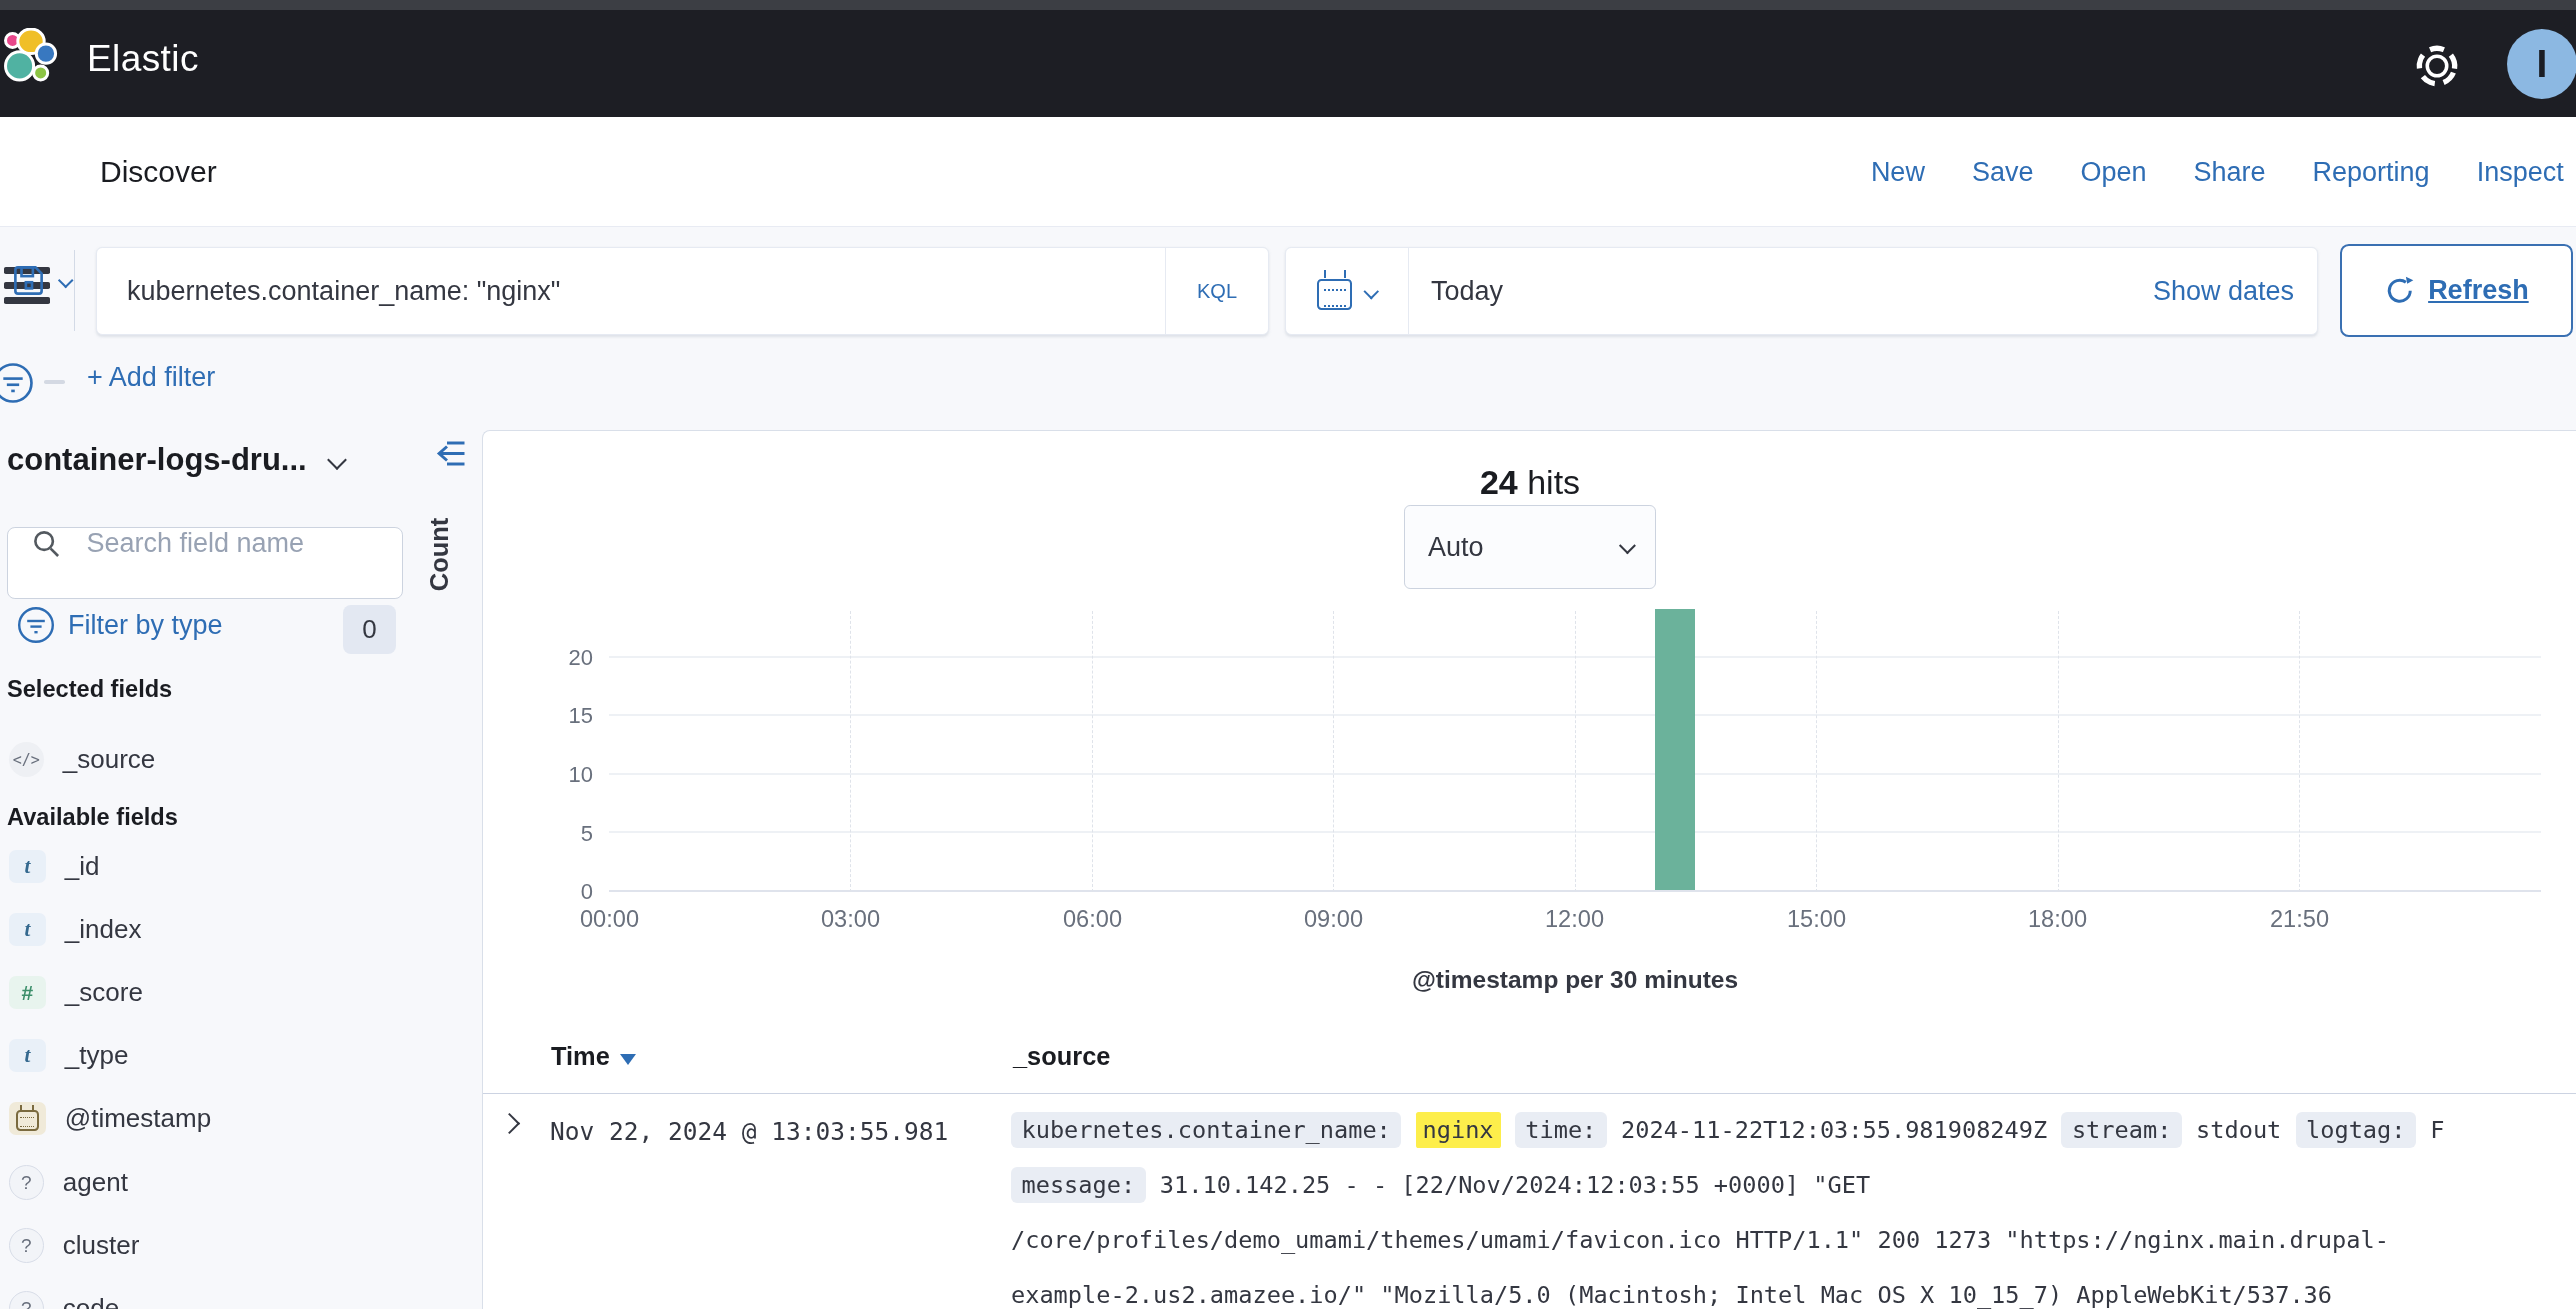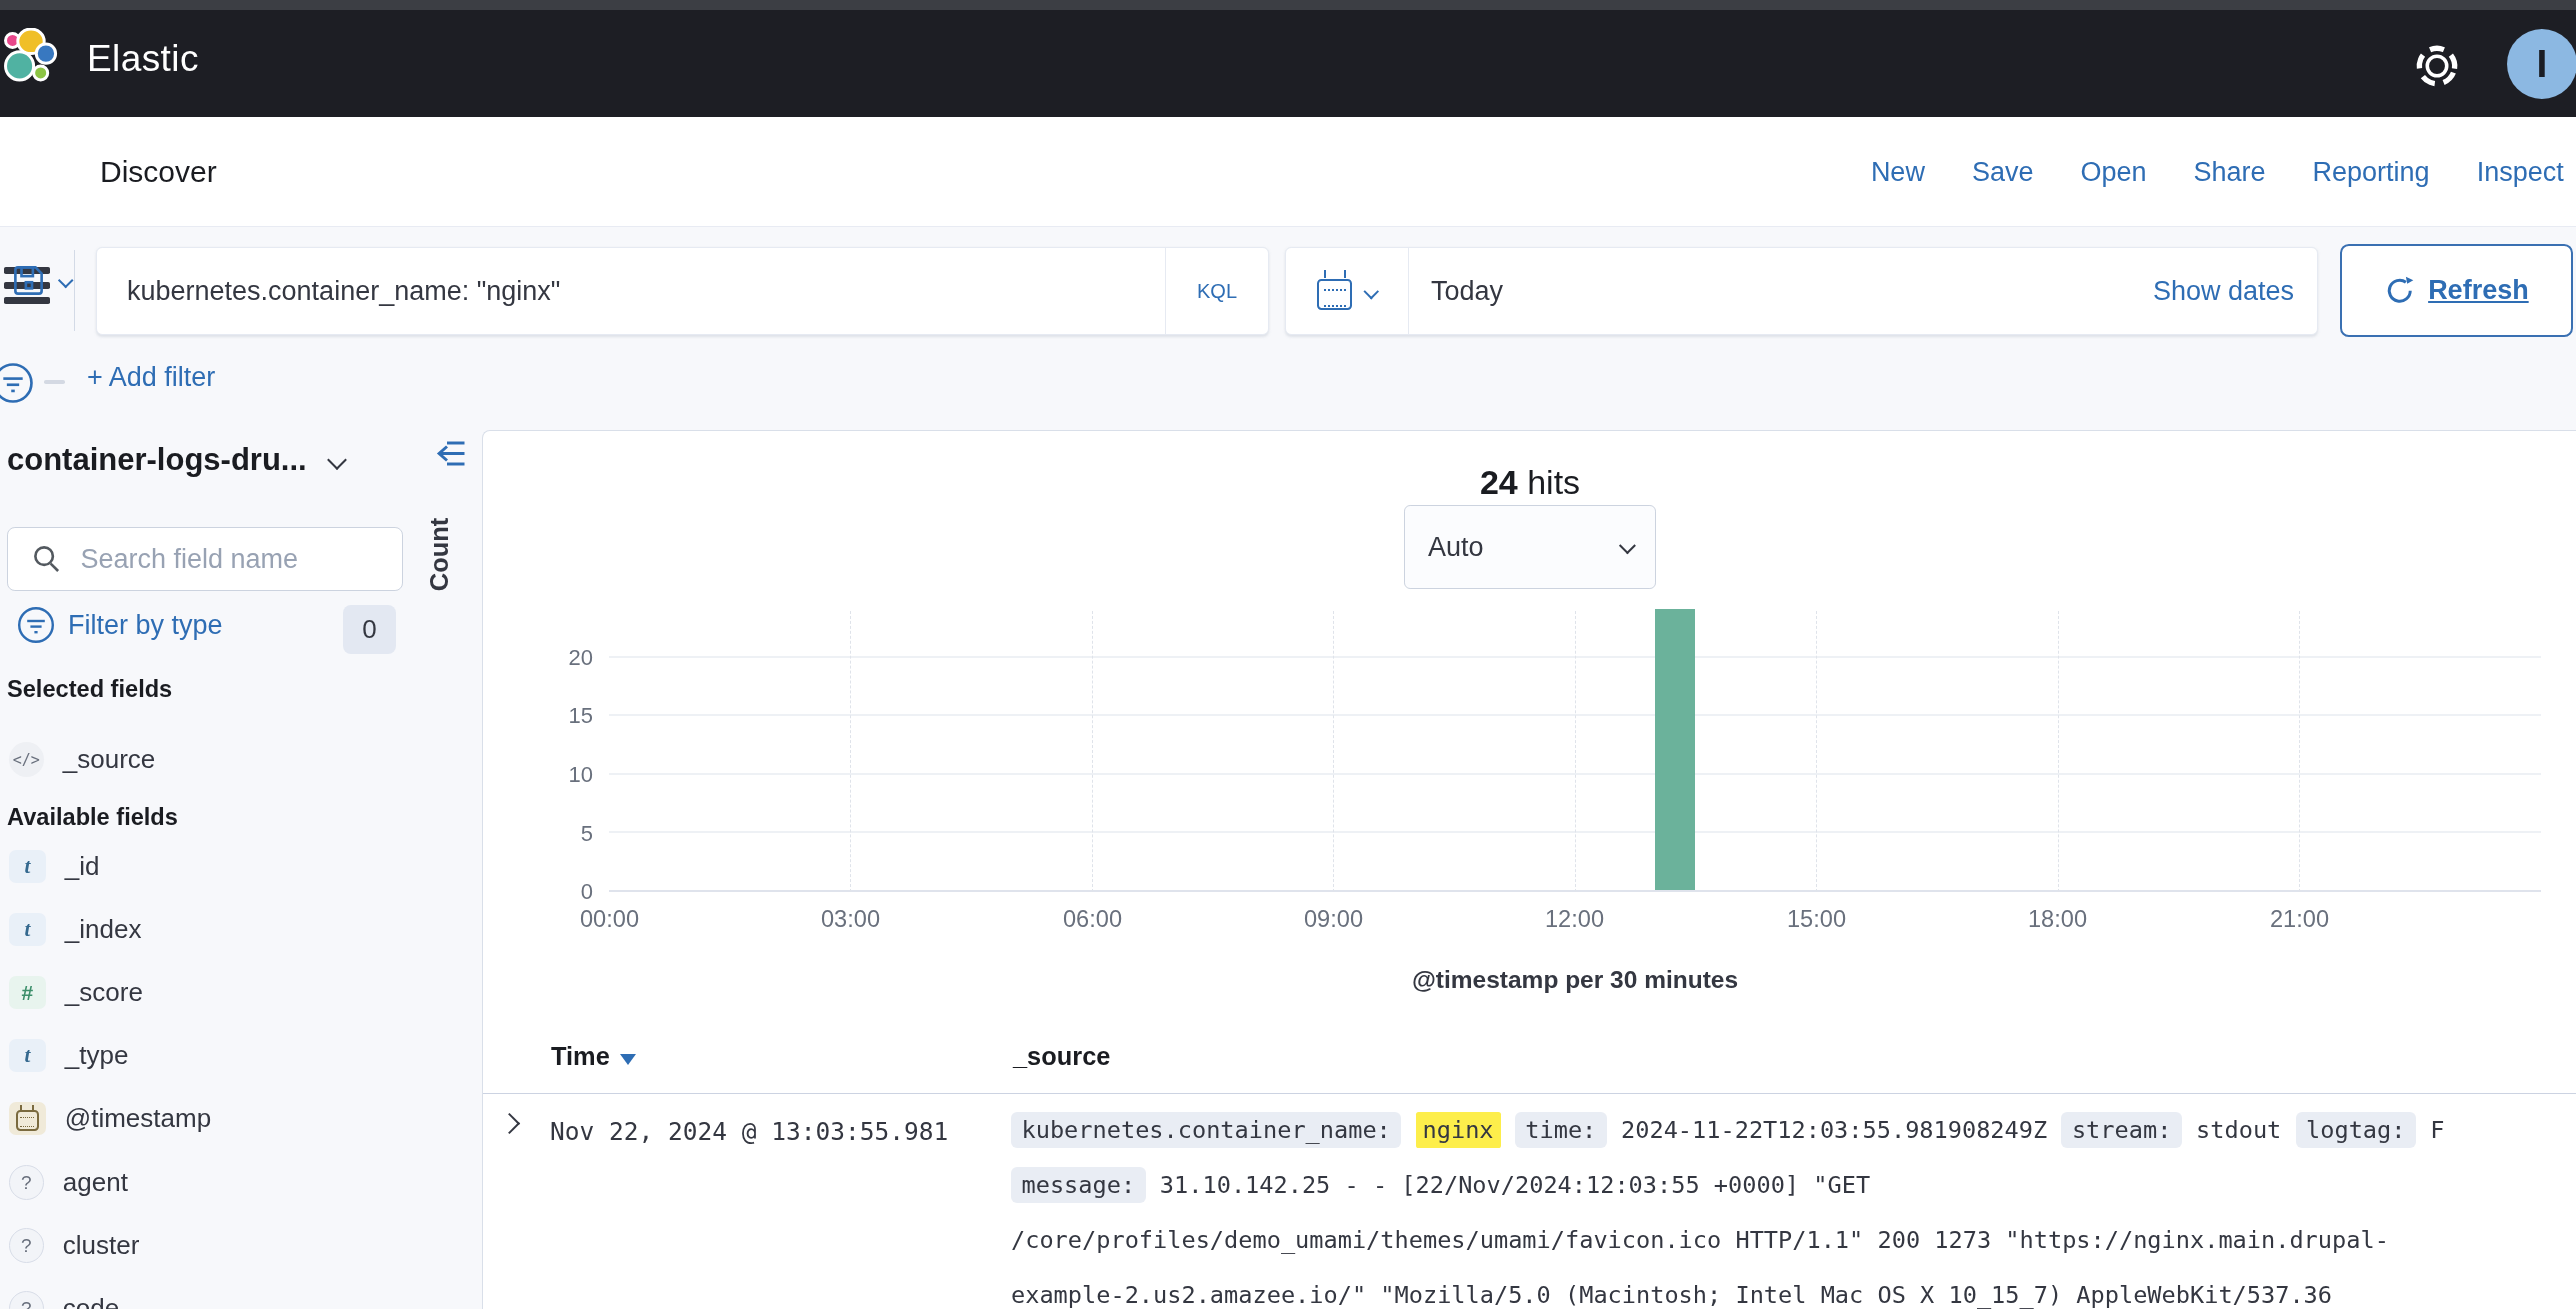--- a/index.html
+++ b/index.html
@@ -56,22 +56,22 @@
   .filter-circ { position:absolute; }
   .addfilter-dash { position:absolute; left:44px; top:380px; width:21px; height:3.5px; background:#d4d9e3; border-radius:1.8px; }
   .addfilter { position:absolute; left:87px; top:362px; font-size:27px; color:#2e6db4; cursor:pointer; }
 
   
   .side-title { position:absolute; left:7px; top:442px; display:flex; align-items:center; gap:23px; cursor:pointer; }
   .side-title b { font-size:31px; font-weight:700; color:#1a1c21; }
   .chev { display:inline-block; width:14px; height:14px; border-right:2.6px solid #343741;
           border-bottom:2.6px solid #343741; transform:rotate(45deg); }
   .collapse-btn { position:absolute; left:433px; top:436px; width:35px; height:35px; cursor:pointer; }
-  .field-search { position:absolute; left:7px; top:527px; width:396px; height:64px; background:#fff;
-                  border:0.9px solid #ccd3df; border-radius:7.9px; display:flex; align-items:center; gap:18px;
+  .field-search { position:absolute; left:7px; top:527px; width:396px; height:72px; background:#fff;
+                  border:0.9px solid #ccd3df; border-radius:7.9px; display:flex; gap:24px;
                   padding-left:23px; cursor:text; }
   .field-search span { color:#98a2b3; font-size:27px; }
   .filter-type-row { position:absolute; left:0; top:603px; width:412px; height:54px; }
   .filter-type-lbl { position:absolute; left:68px; top:7px; font-size:27px; color:#2e6db4; cursor:pointer; }
   .filter-count { position:absolute; left:343px; top:1.8px; width:53px; height:49px; background:#e3e8f2;
                   border-radius:7.9px; display:flex; align-items:center; justify-content:center;
                   font-size:26px; color:#343741; }
   .side-heading { position:absolute; left:7px; font-size:23.6px; font-weight:700; color:#1a1c21; }
   .field-row { position:absolute; left:0; width:473px; height:49px; display:flex; align-items:center; gap:19px;
                padding-left:8.8px; cursor:pointer; }
@@ -336,21 +336,21 @@
         <div class="ytick" style="bottom: 104px;">10</div>
         <div class="ytick" style="bottom: 163px;">15</div>
         <div class="ytick" style="bottom: 221px;">20</div>
         <div class="xtick" style="left: -61px; top: 295px;">00:00</div>
         <div class="xtick" style="left: 180px; top: 295px;">03:00</div>
         <div class="xtick" style="left: 422px; top: 295px;">06:00</div>
         <div class="xtick" style="left: 663px; top: 295px;">09:00</div>
         <div class="xtick" style="left: 904px; top: 295px;">12:00</div>
         <div class="xtick" style="left: 1146px; top: 295px;">15:00</div>
         <div class="xtick" style="left: 1387px; top: 295px;">18:00</div>
-        <div class="xtick" style="left: 1629px; top: 295px;">21:00</div>
+        <div class="xtick" style="left: 1629px; top: 295px;">21:50</div>
       </div>
     <div class="xlabel">@timestamp per 30 minutes</div>
 
     <div class="thead">
       <div class="th-time">
         <span>Time</span>
         <span class="sort-tri"></span>
       </div>
       <div class="th-source">_source</div>
     </div>

